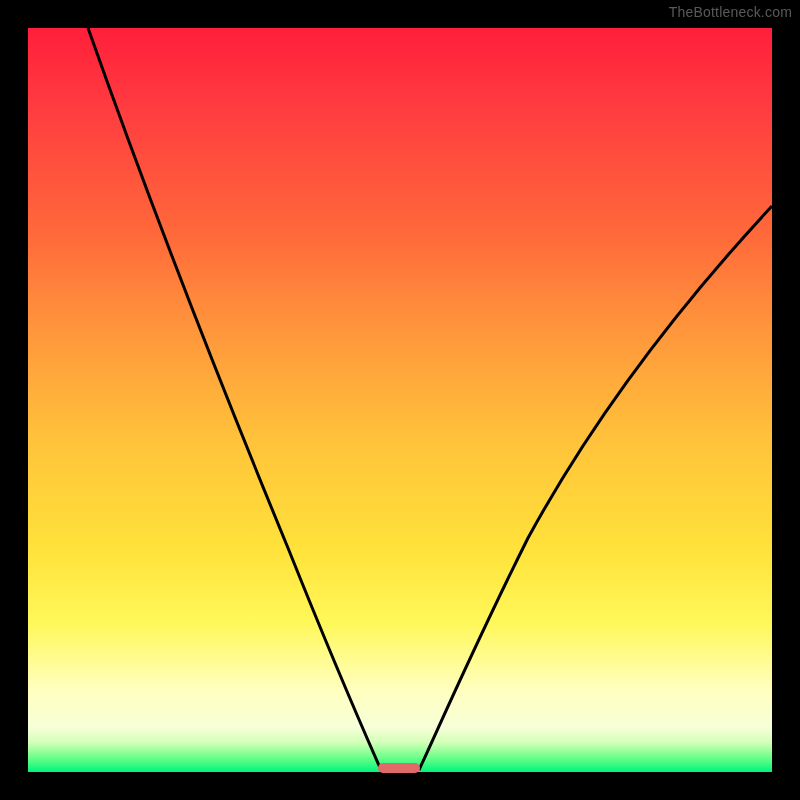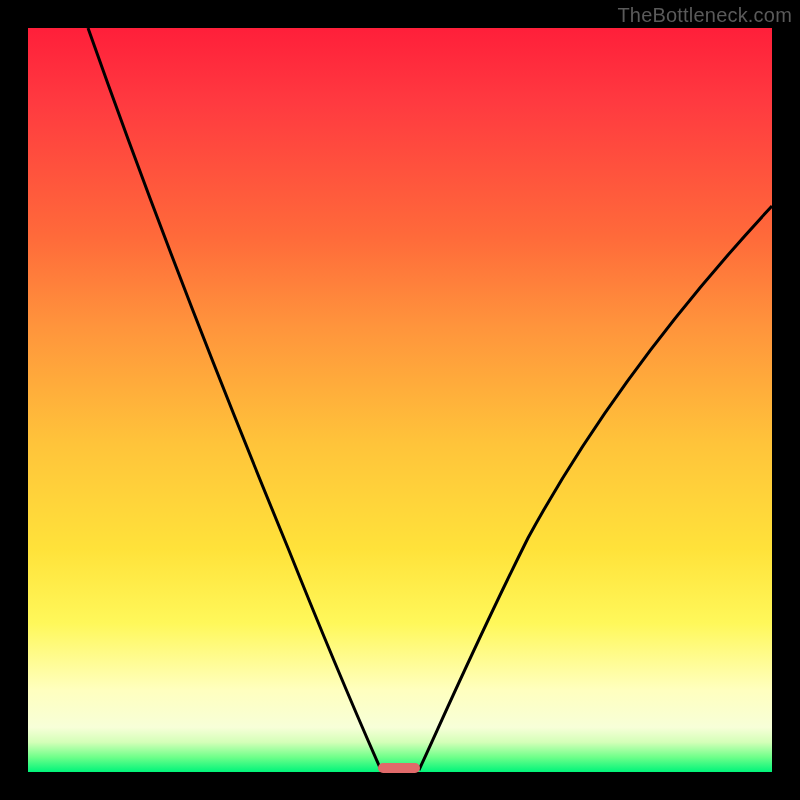--- a/index.html
+++ b/index.html
@@ -37,21 +37,21 @@
       #d4ffb8 96%,
       #6fff8a 98%,
       #00f47a 100%
     );
   }
   .watermark {
     position: absolute;
     top: 4px;
     right: 8px;
     color: #5a5a5a;
-    font-size: 20px;
+    font-size: 14px;
     font-weight: 500;
     letter-spacing: 0.2px;
     user-select: none;
   }
   svg.curves {
     position: absolute;
     left: 0;
     top: 0;
     width: 744px;
     height: 744px;

